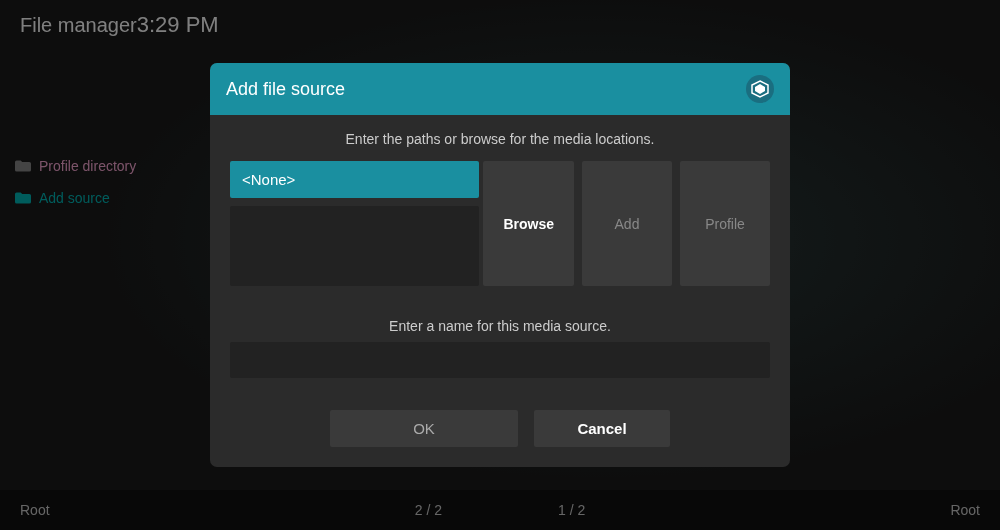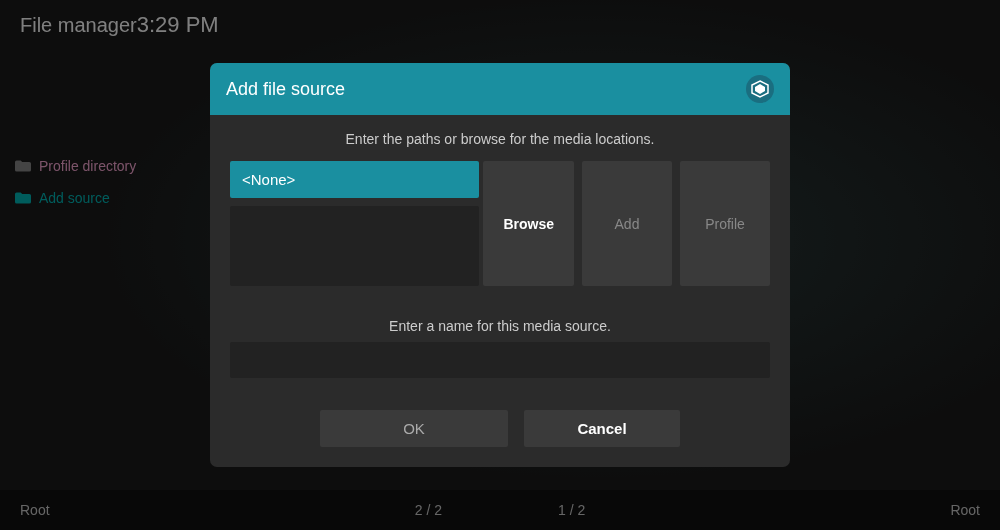--- a/index.html
+++ b/index.html
@@ -245,21 +245,21 @@
     }
     .btn-cancel {
       background: #3a3a3a;
       color: #ffffff;
       border: none;
       padding: 10px 12px;
       font-size: 15px;
       font-weight: bold;
       cursor: pointer;
       border-radius: 2px;
-      width: 156px;
+      width: 136px;
       text-align: center;
     }
   </style>
 </head>
 <body>
 
 <div class="bg-decoration"></div>
 
 <div class="top-bar">
   <span class="top-title">File manager</span>

